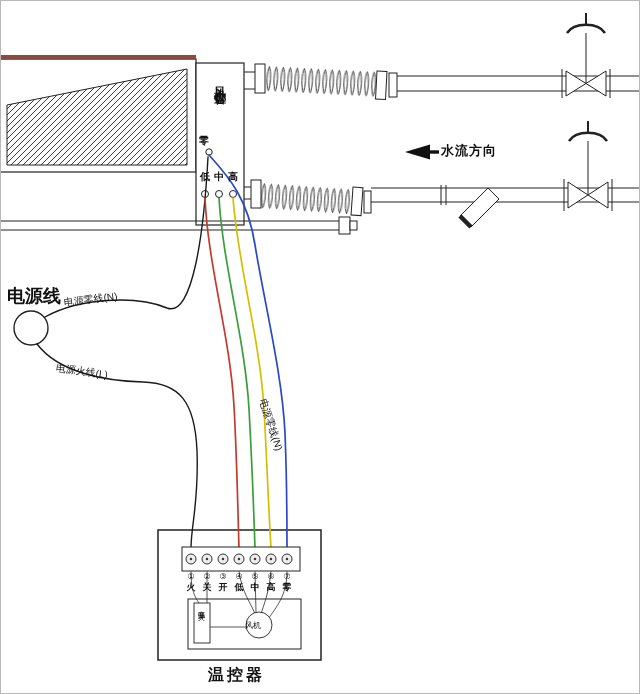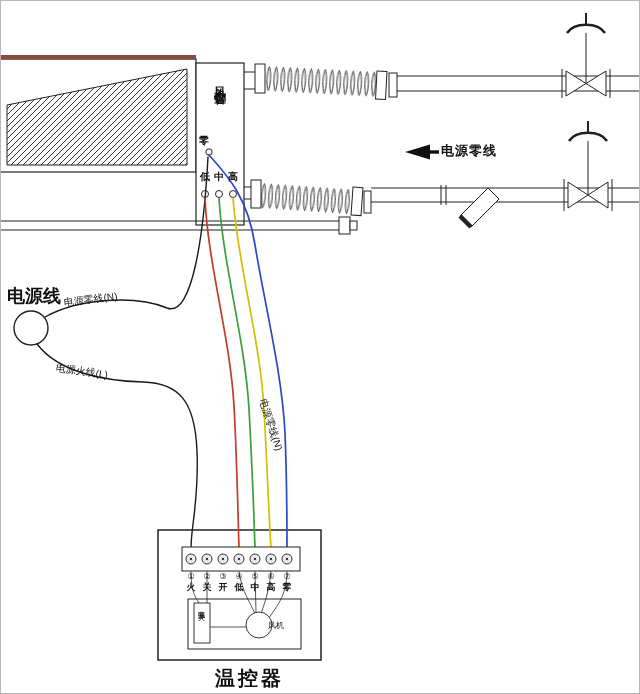--- a/index.html
+++ b/index.html
@@ -167,21 +167,21 @@
   </svg>
 
   <div class="lbl bold vtext" style="left:210px; top:76px; height:70px; font-size:12px; letter-spacing:2px;">风机盘管</div>
 
   <div class="lbl bold" style="left:198px; top:133px; font-size:10px;">零</div>
 
   <span class="tcell bold" style="left:198px; top:169px; width:12px; font-size:10px;">低</span>
   <span class="tcell bold" style="left:212px; top:169px; width:12px; font-size:10px;">中</span>
   <span class="tcell bold" style="left:226px; top:169px; width:12px; font-size:10px;">高</span>
 
-  <div class="lbl bold" style="left:440px; top:141px; font-size:13px; letter-spacing:1px;">电源零线</div>
+  <div class="lbl bold" style="left:440px; top:141px; font-size:13px; letter-spacing:1px;">水流方向</div>
 
   <div class="lbl bold" style="left:6px; top:283px; font-size:18px;">电源线</div>
 
   <div class="lbl rot" style="left:62px; top:295px; font-size:10px; transform:rotate(-7deg);">电源零线(N)</div>
 
   <div class="lbl rot" style="left:56px; top:360px; font-size:10px; transform:rotate(8deg);">电源火线(L)</div>
 
   <div class="lbl rot" style="left:268px; top:396px; font-size:10px; transform:rotate(72deg);">电源零线(N)</div>
 
   <span class="tcell" style="left:184px; top:571px; width:12px; font-size:8px;">①</span>
@@ -195,17 +195,17 @@
   <span class="tcell bold" style="left:183px; top:580px; width:14px; font-size:9px;">火</span>
   <span class="tcell bold" style="left:199px; top:580px; width:14px; font-size:9px;">关</span>
   <span class="tcell bold" style="left:215px; top:580px; width:14px; font-size:9px;">开</span>
   <span class="tcell bold" style="left:231px; top:580px; width:14px; font-size:9px;">低</span>
   <span class="tcell bold" style="left:247px; top:580px; width:14px; font-size:9px;">中</span>
   <span class="tcell bold" style="left:263px; top:580px; width:14px; font-size:9px;">高</span>
   <span class="tcell bold" style="left:279px; top:580px; width:14px; font-size:9px;">零</span>
 
   <div class="lbl vtext" style="left:195px; top:604px; height:38px; font-size:7px; letter-spacing:1px;">电源开关</div>
 
-  <div class="lbl" style="left:267px; top:619px; font-size:8px;">风机</div>
-
-  <div class="tcell bold" style="left:167px; top:664px; width:163px; font-size:20px; letter-spacing:3px;">温控器</div>
+  <div class="lbl" style="left:244px; top:619px; font-size:8px;">风机</div>
+
+  <div class="tcell bold" style="left:154px; top:664px; width:163px; font-size:16px; letter-spacing:3px;">温控器</div>
 
 </div>
 
 </body></html>

